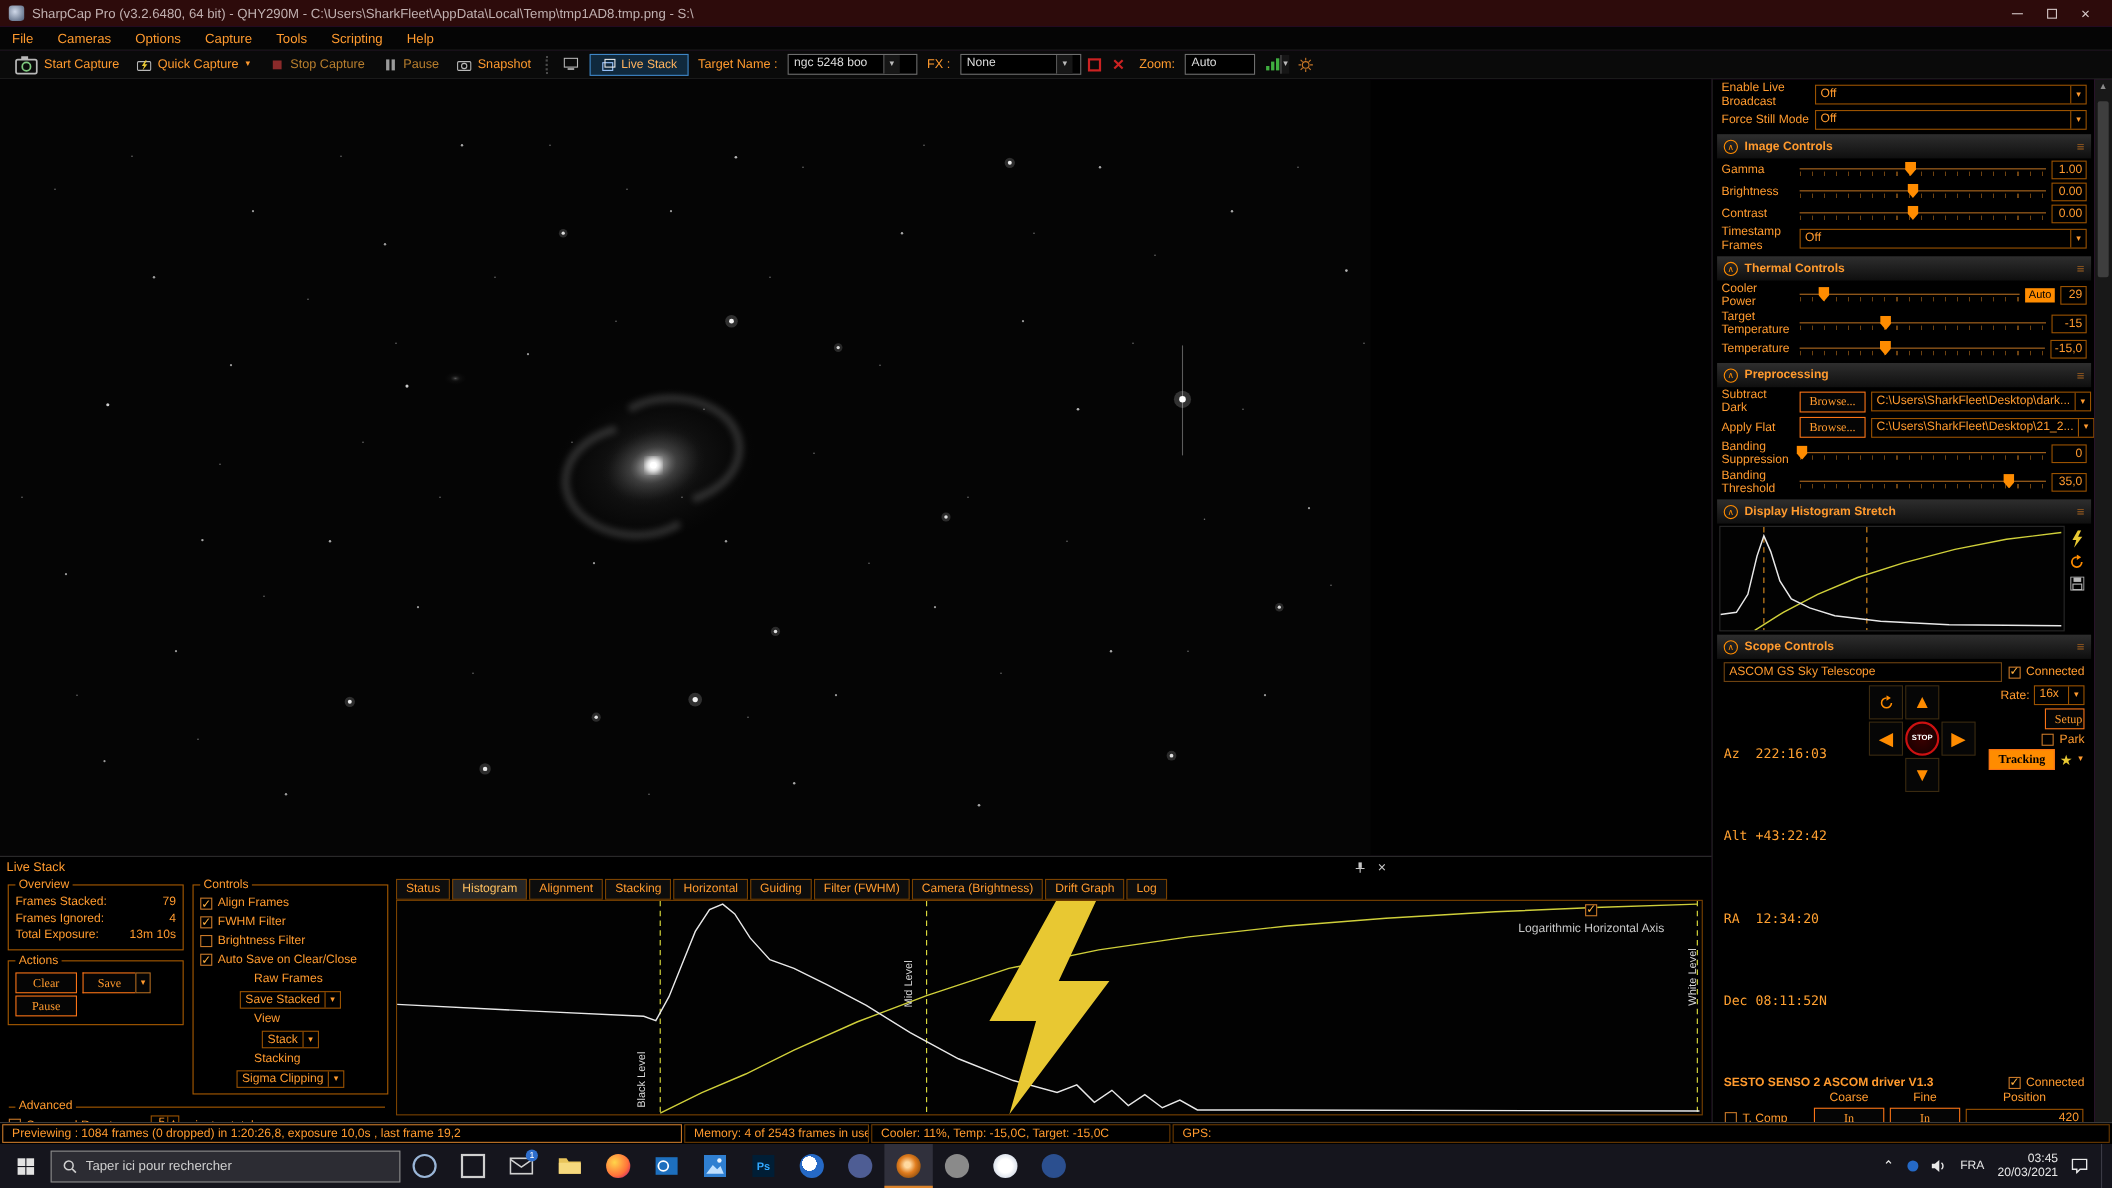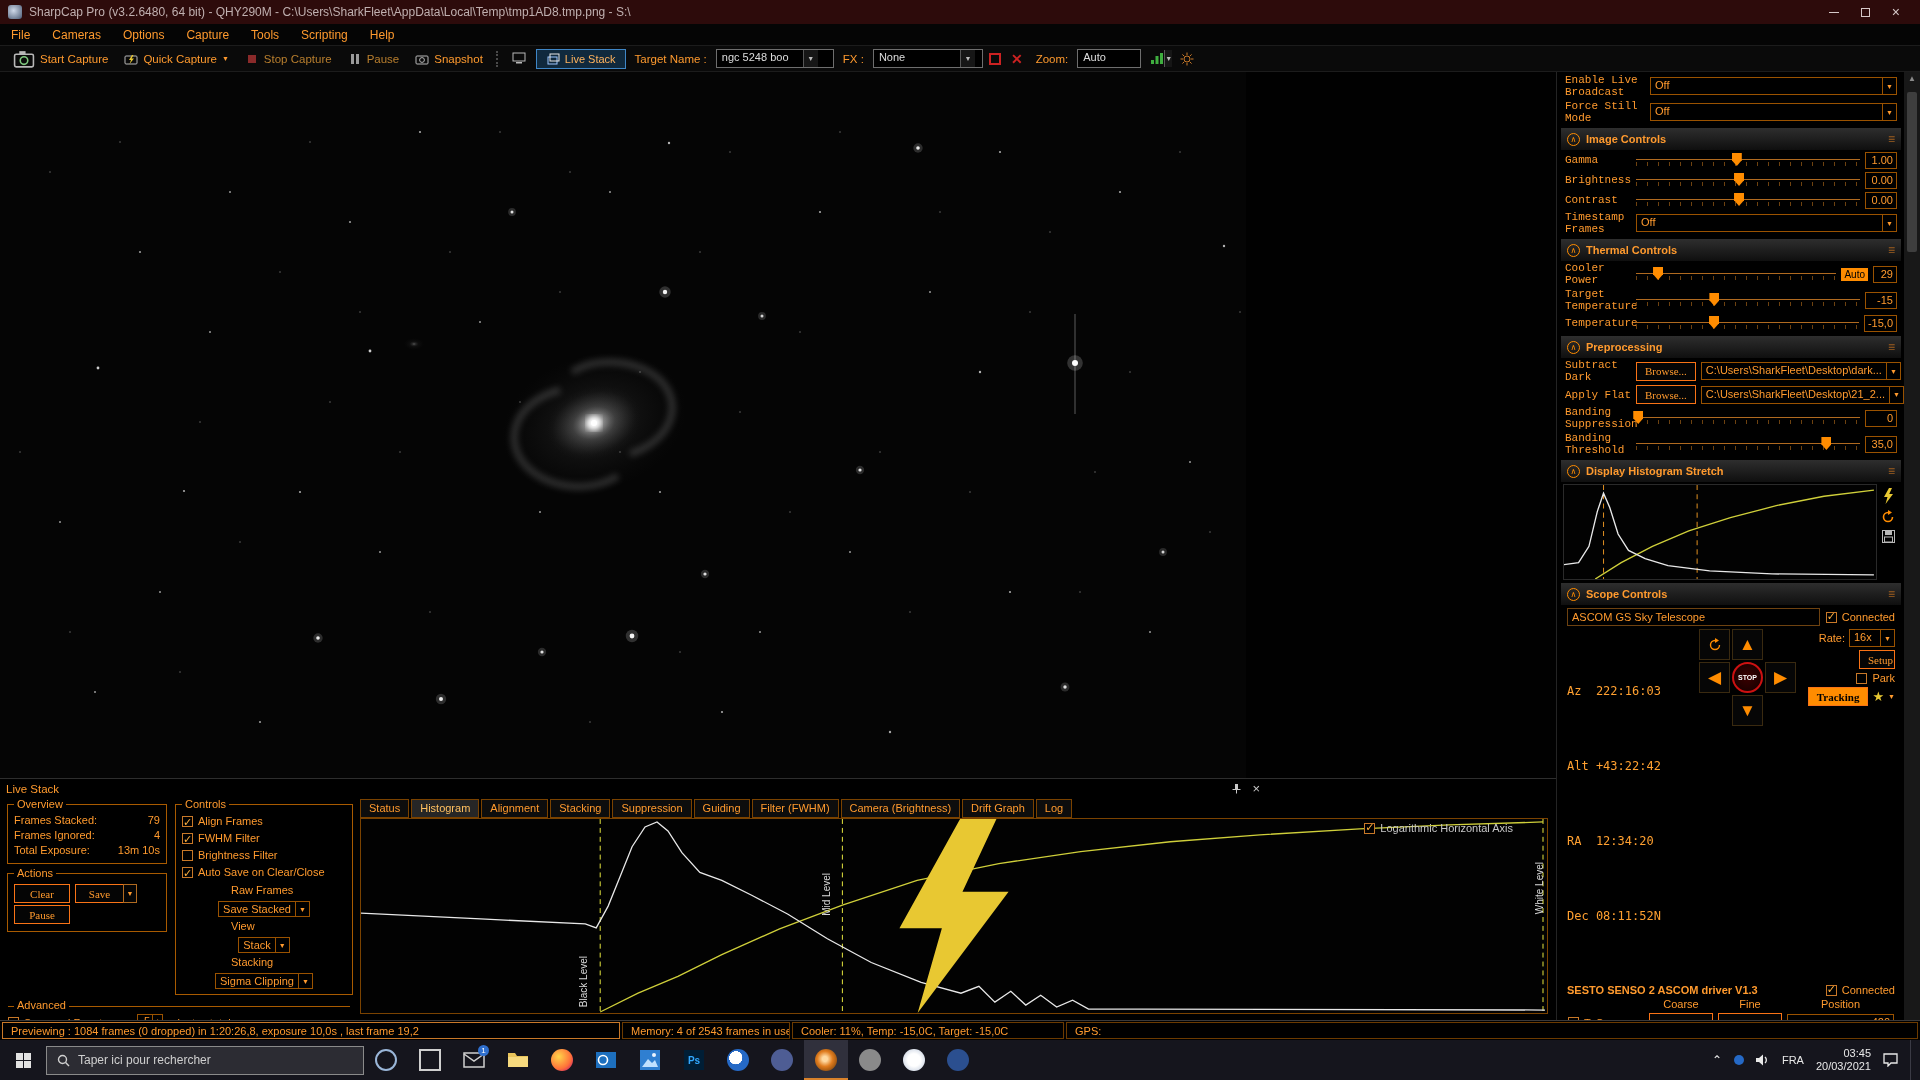--- a/index.html
+++ b/index.html
@@ -26,21 +26,21 @@
   .tsq{width:12px;height:12px;border:2px solid #cc2222;margin:0 4px;}
   .tx{color:#cc2222;font-weight:bold;font-size:14px;margin:0 4px;}
 
   
   .imagearea{position:absolute;left:0;top:72px;width:1556px;height:706px;background:#000;}
 
   
   .rightpanel{position:absolute;left:1556px;top:72px;width:348px;height:968px;background:#000;border-left:1px solid #242424;display:flex;flex-direction:column;padding:1px 3px 3px 4px;overflow:hidden;}
   .paneltitle{color:#ff9a2e;font-weight:bold;font-size:11px;height:14px;line-height:13px;overflow:hidden;}
   .prow{display:flex;align-items:center;gap:5px;padding:1px 4px;}
-  .plabel{width:66px;font-size:11px;line-height:12px;color:#ff9a2e;flex:none;font-family:Liberation Mono, monospace;}
+  .plabel{width:66px;font-size:11px;line-height:12px;color:#ff9a2e;flex:none;}
   .slider{flex:1;position:relative;height:18px;}
   .slider .track{position:absolute;left:0;right:0;top:8px;height:1px;background:#b06a20;}
   .slider .ticks{position:absolute;left:0;right:0;top:11px;height:4px;background:repeating-linear-gradient(90deg,#6e4210 0 1px,transparent 1px 11px);}
   .slider .thumb{position:absolute;top:2px;width:10px;height:13px;background:#ff8c00;clip-path:polygon(0 0,100% 0,100% 55%,50% 100%,0 55%);}
   .vbox{border:1px solid #9a5200;color:#ff9a2e;background:#000;font-size:11px;min-width:32px;text-align:right;padding:0 3px;height:17px;line-height:15px;flex:none;}
   .dd{display:inline-flex;align-items:stretch;background:#000;border:1px solid #9a5200;color:#ff9a2e;font-size:11px;height:18px;}
   .dd .val{flex:1;padding:1px 4px;white-space:nowrap;overflow:hidden;}
   .dd .arr{width:14px;display:flex;align-items:center;justify-content:center;border-left:1px solid #9a5200;font-size:7px;color:#ff9a2e;}
   .sechdr{display:flex;align-items:center;gap:6px;height:22px;background:linear-gradient(#2e2e2e,#0f0f0f);padding:0 6px;margin-top:3px;flex:none;}
   .sechdr .circ{width:13px;height:13px;border:1px solid #ff8c00;border-radius:50%;color:#ff8c00;font-size:8px;line-height:11px;text-align:center;flex:none;}
@@ -100,21 +100,21 @@
   .numspin{display:flex;align-items:stretch;border:1px solid #9a5200;height:17px;background:#000;}
   .numspin .sval{width:14px;text-align:right;padding:0 2px;color:#ff9a2e;}
   .numspin .sarr{width:10px;display:flex;flex-direction:column;align-items:center;justify-content:center;font-size:5px;line-height:5px;color:#ff9a2e;border-left:1px solid #9a5200;}
   .dockright{flex:1;display:flex;flex-direction:column;padding:2px 8px 6px 2px;min-width:0;}
   .tabs{display:flex;gap:2px;height:19px;flex:none;}
   .tab{border:1px solid #7a4200;background:#0d0d0d;color:#ff9a2e;font-size:11px;padding:2px 8px;white-space:nowrap;}
   .tab.active{background:#262626;color:#ffc060;}
   .plot{flex:1;position:relative;border:1px solid #7a4200;background:#020202;min-height:0;}
   .plot svg{position:absolute;inset:0;width:100%;height:100%;}
   .vlabel{position:absolute;writing-mode:vertical-rl;transform:rotate(180deg);color:#d8d8d8;font-size:10px;}
-  .logrow{position:absolute;top:3px;right:34px;display:flex;align-items:center;gap:5px;color:#c8c8c8;font-size:11px;}
+  .logrow{position:absolute;top:3px;right:34px;display:flex;align-items:center;gap:5px;color:#c8c8c8;font-size:11px;flex-direction:column;}
   .bolt{position:absolute;top:3px;right:8px;}
 
   
   .statusbar{position:absolute;left:0;top:1020px;width:1920px;height:20px;background:#000;border-top:1px solid #3a3a3a;display:flex;align-items:stretch;gap:2px;padding:1px 2px;font-size:11px;}
   .seg{border:1px solid #6b3a00;display:flex;align-items:center;padding:0 8px;color:#ff9a2e;white-space:nowrap;overflow:hidden;}
   .seg0{border-color:#c87828;width:618px;}
   .seg1{width:168px;}
   .seg2{width:272px;}
   .seg3{flex:1;}
 
@@ -752,21 +752,21 @@
             <span>minutes total exposure</span>
           </div>
         </div>
       </div>
       <div class="dockright">
         <div class="tabs">
           <span class="tab">Status</span>
           <span class="tab active">Histogram</span>
           <span class="tab">Alignment</span>
           <span class="tab">Stacking</span>
-          <span class="tab">Suppression</span>
+          <span class="tab">Horizontal</span>
           <span class="tab">Guiding</span>
           <span class="tab">Filter (FWHM)</span>
           <span class="tab">Camera (Brightness)</span>
           <span class="tab">Drift Graph</span>
           <span class="tab">Log</span>
         </div>
         <div class="plot">
           <svg viewBox="0 0 1190 196" preserveAspectRatio="none">
               <line x1="240" x2="240" y1="0" y2="196" stroke="#e8e840" stroke-width="1" stroke-dasharray="5 4"></line>
               <line x1="483" x2="483" y1="0" y2="196" stroke="#e8e840" stroke-width="1" stroke-dasharray="5 4"></line>

